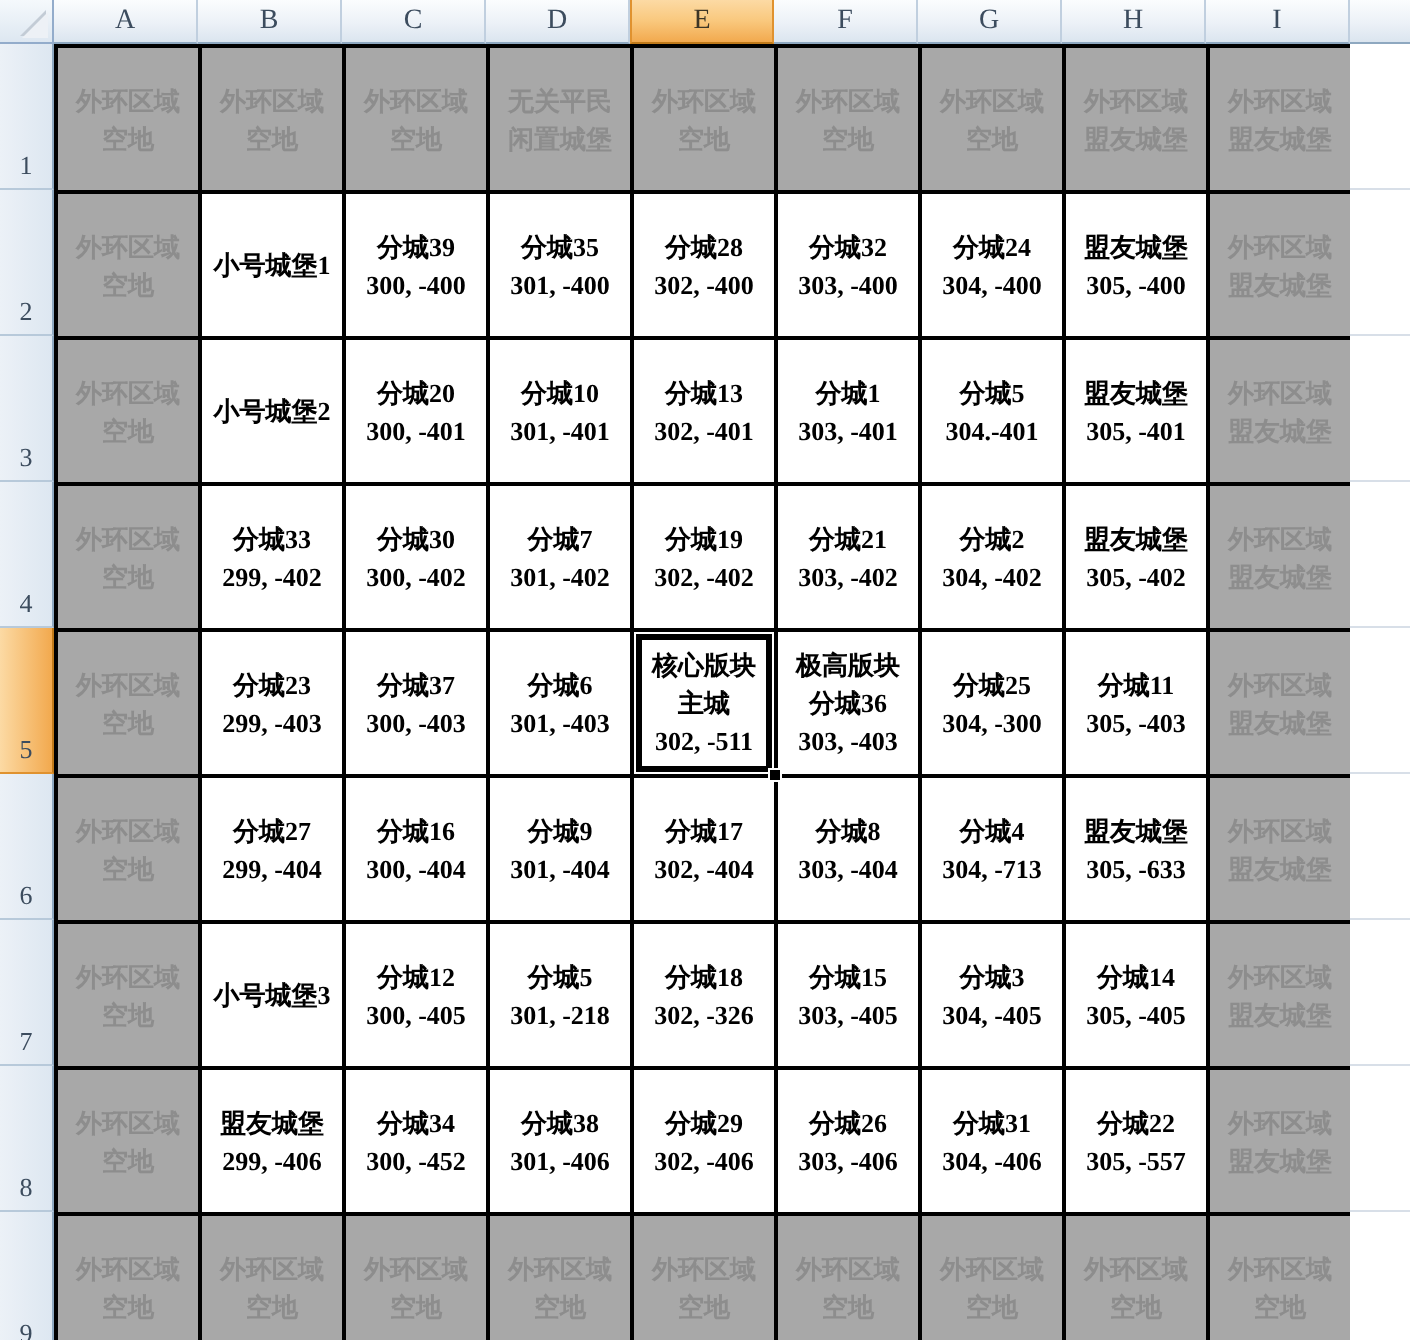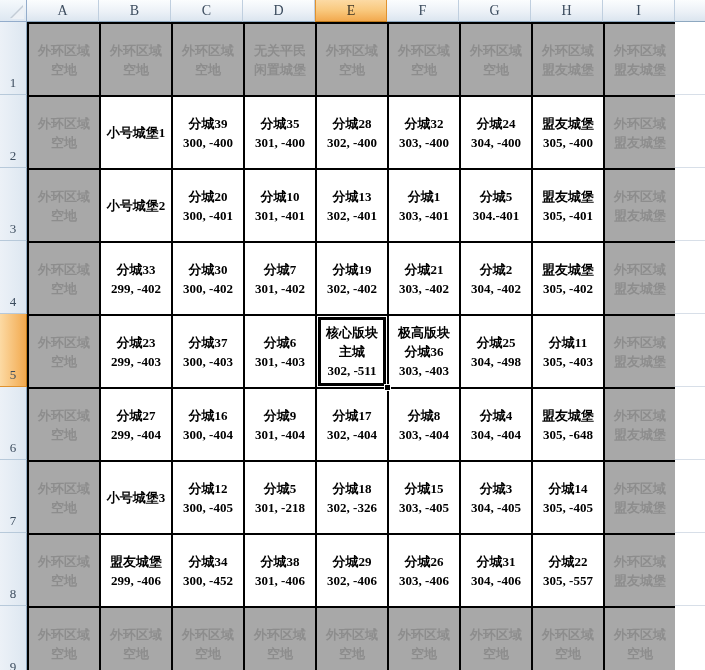--- a/index.html
+++ b/index.html
@@ -274,21 +274,21 @@
           <div class="cell-line">主城</div>
           <div class="cell-line">302, -511</div>
         </td>
         <td class="white">
           <div class="cell-line">极高版块</div>
           <div class="cell-line">分城36</div>
           <div class="cell-line">303, -403</div>
         </td>
         <td class="white">
           <div class="cell-line">分城25</div>
-          <div class="cell-line">304, -498</div>
+          <div class="cell-line">304, -300</div>
         </td>
         <td class="white">
           <div class="cell-line">分城11</div>
           <div class="cell-line">305, -403</div>
         </td>
         <td class="gray">
           <div class="cell-line">外环区域</div>
           <div class="cell-line">盟友城堡</div>
         </td>
       </tr>
@@ -312,25 +312,25 @@
         <td class="white">
           <div class="cell-line">分城17</div>
           <div class="cell-line">302, -404</div>
         </td>
         <td class="white">
           <div class="cell-line">分城8</div>
           <div class="cell-line">303, -404</div>
         </td>
         <td class="white">
           <div class="cell-line">分城4</div>
-          <div class="cell-line">304, -404</div>
-        </td>
-        <td class="white">
-          <div class="cell-line">盟友城堡</div>
-          <div class="cell-line">305, -648</div>
+          <div class="cell-line">304, -713</div>
+        </td>
+        <td class="white">
+          <div class="cell-line">盟友城堡</div>
+          <div class="cell-line">305, -633</div>
         </td>
         <td class="gray">
           <div class="cell-line">外环区域</div>
           <div class="cell-line">盟友城堡</div>
         </td>
       </tr>
       <tr>
         <td class="gray">
           <div class="cell-line">外环区域</div>
           <div class="cell-line">空地</div>

